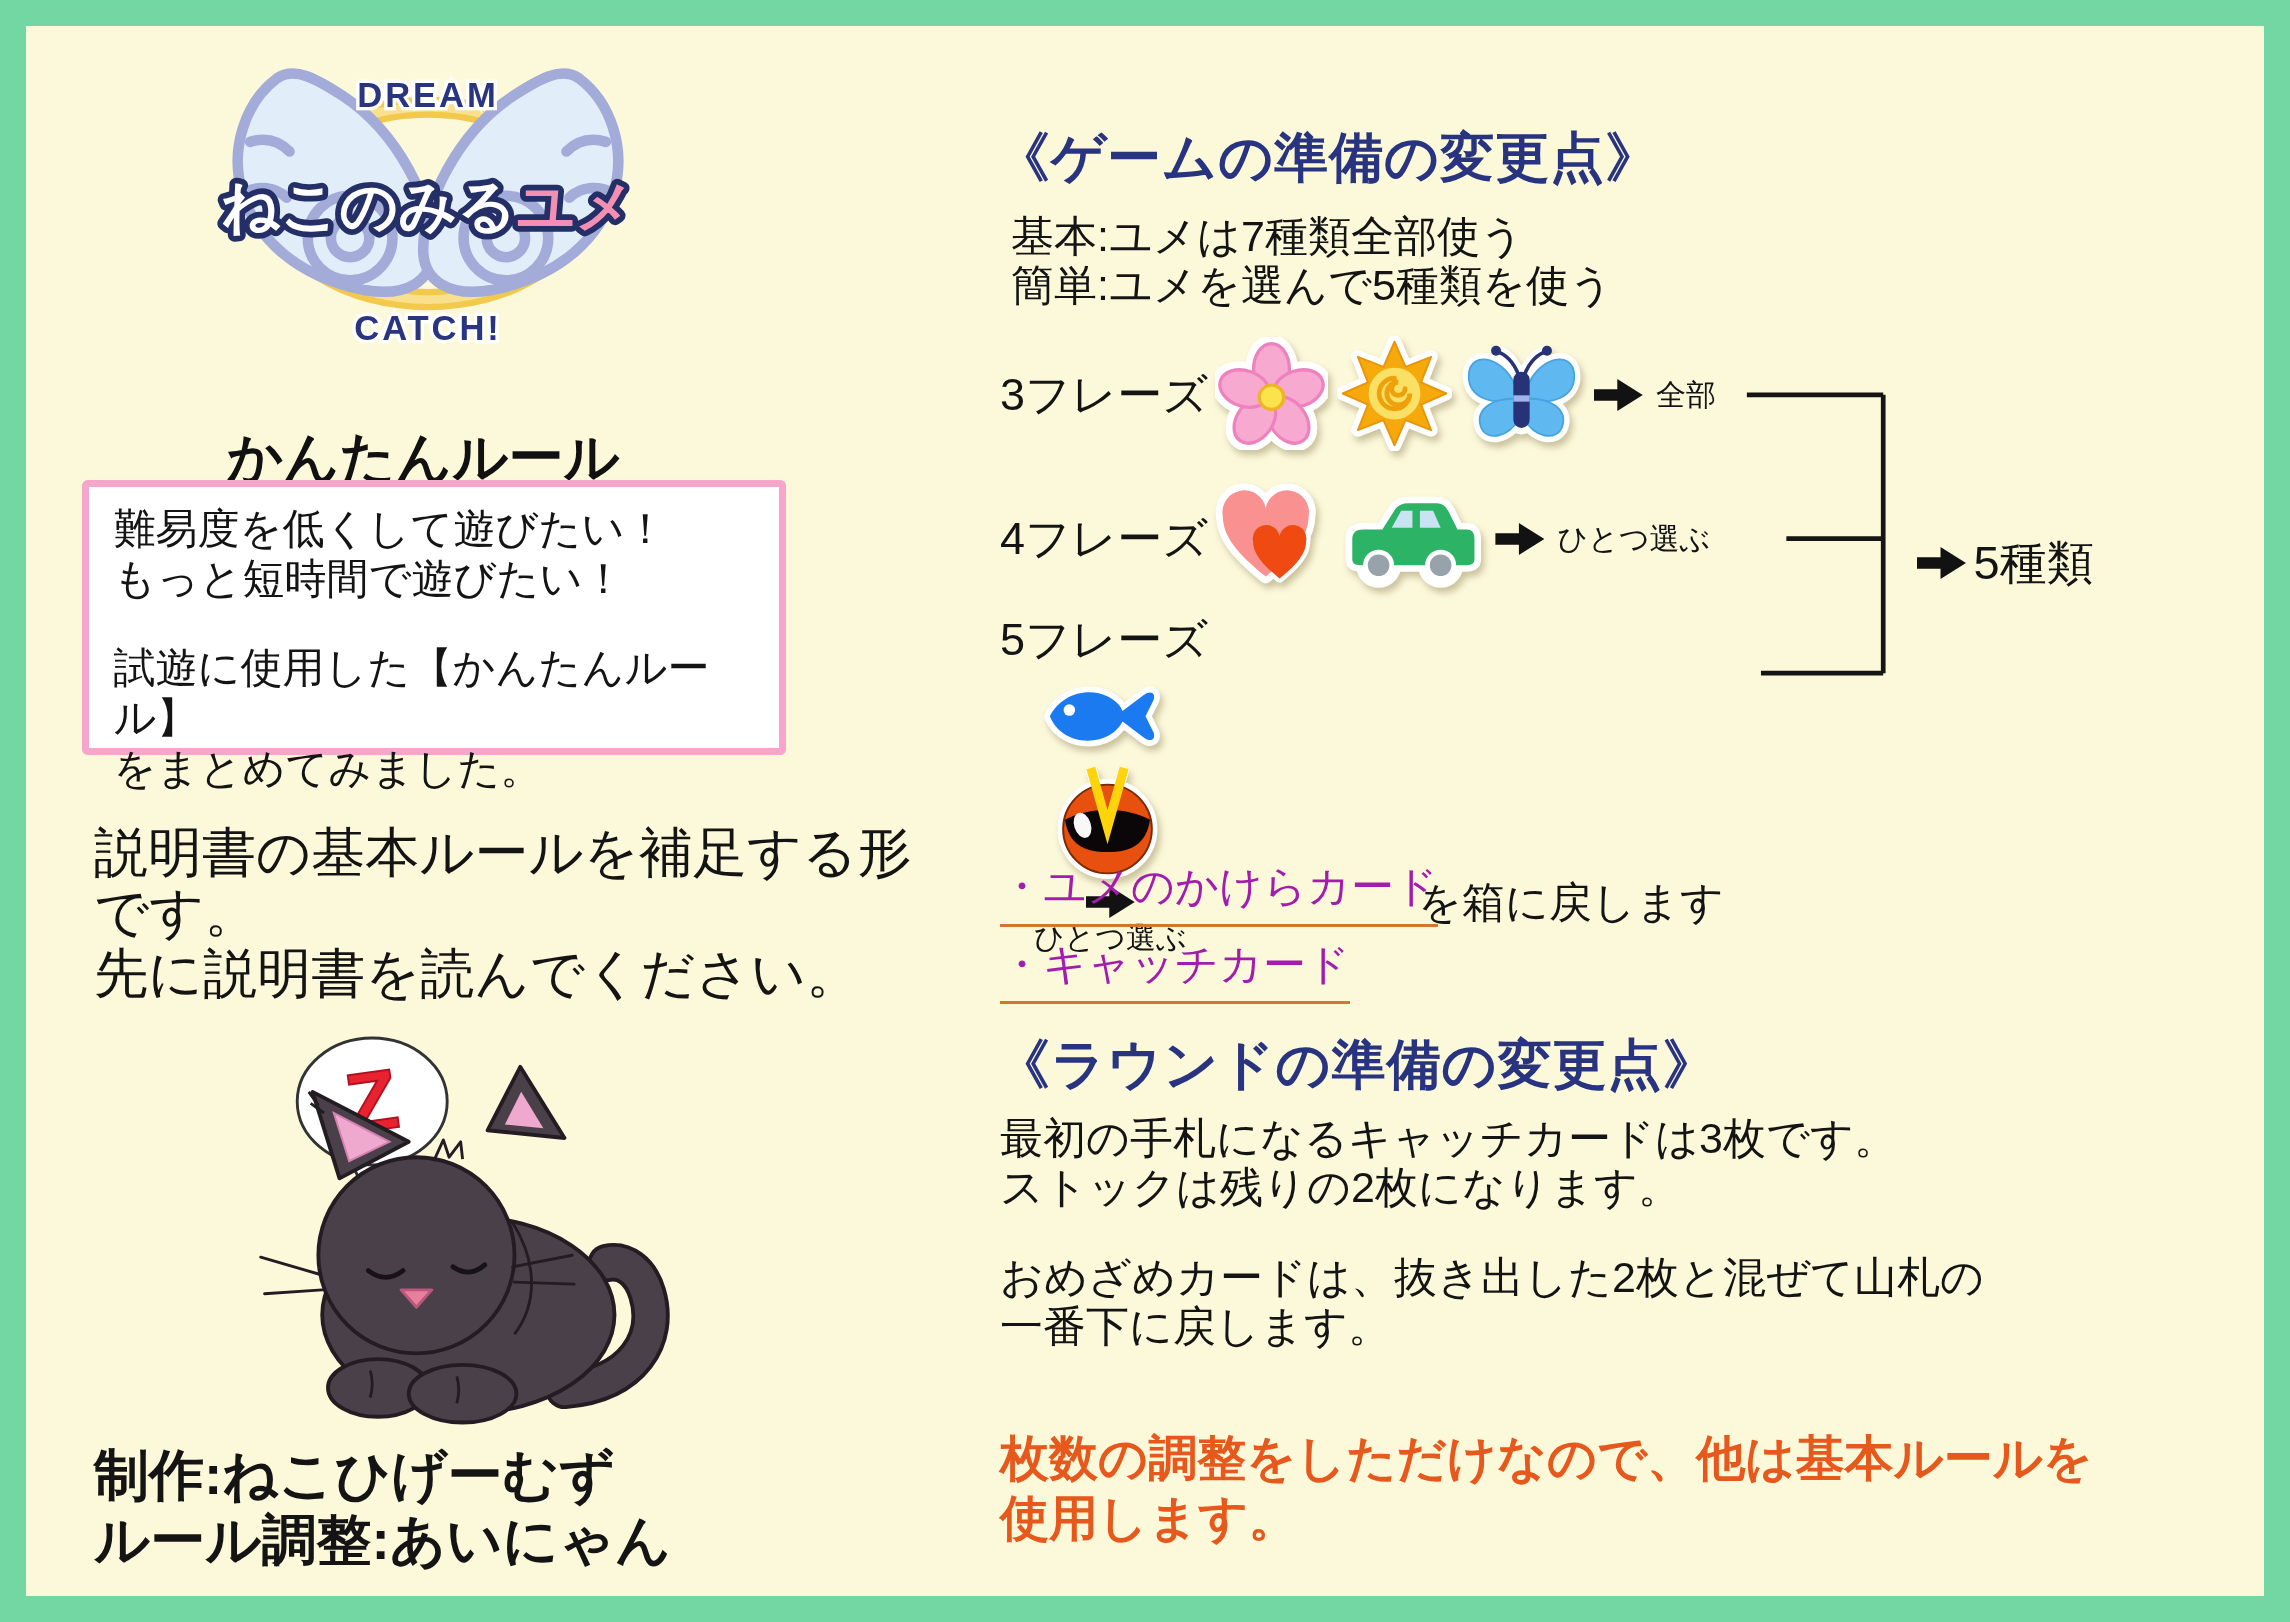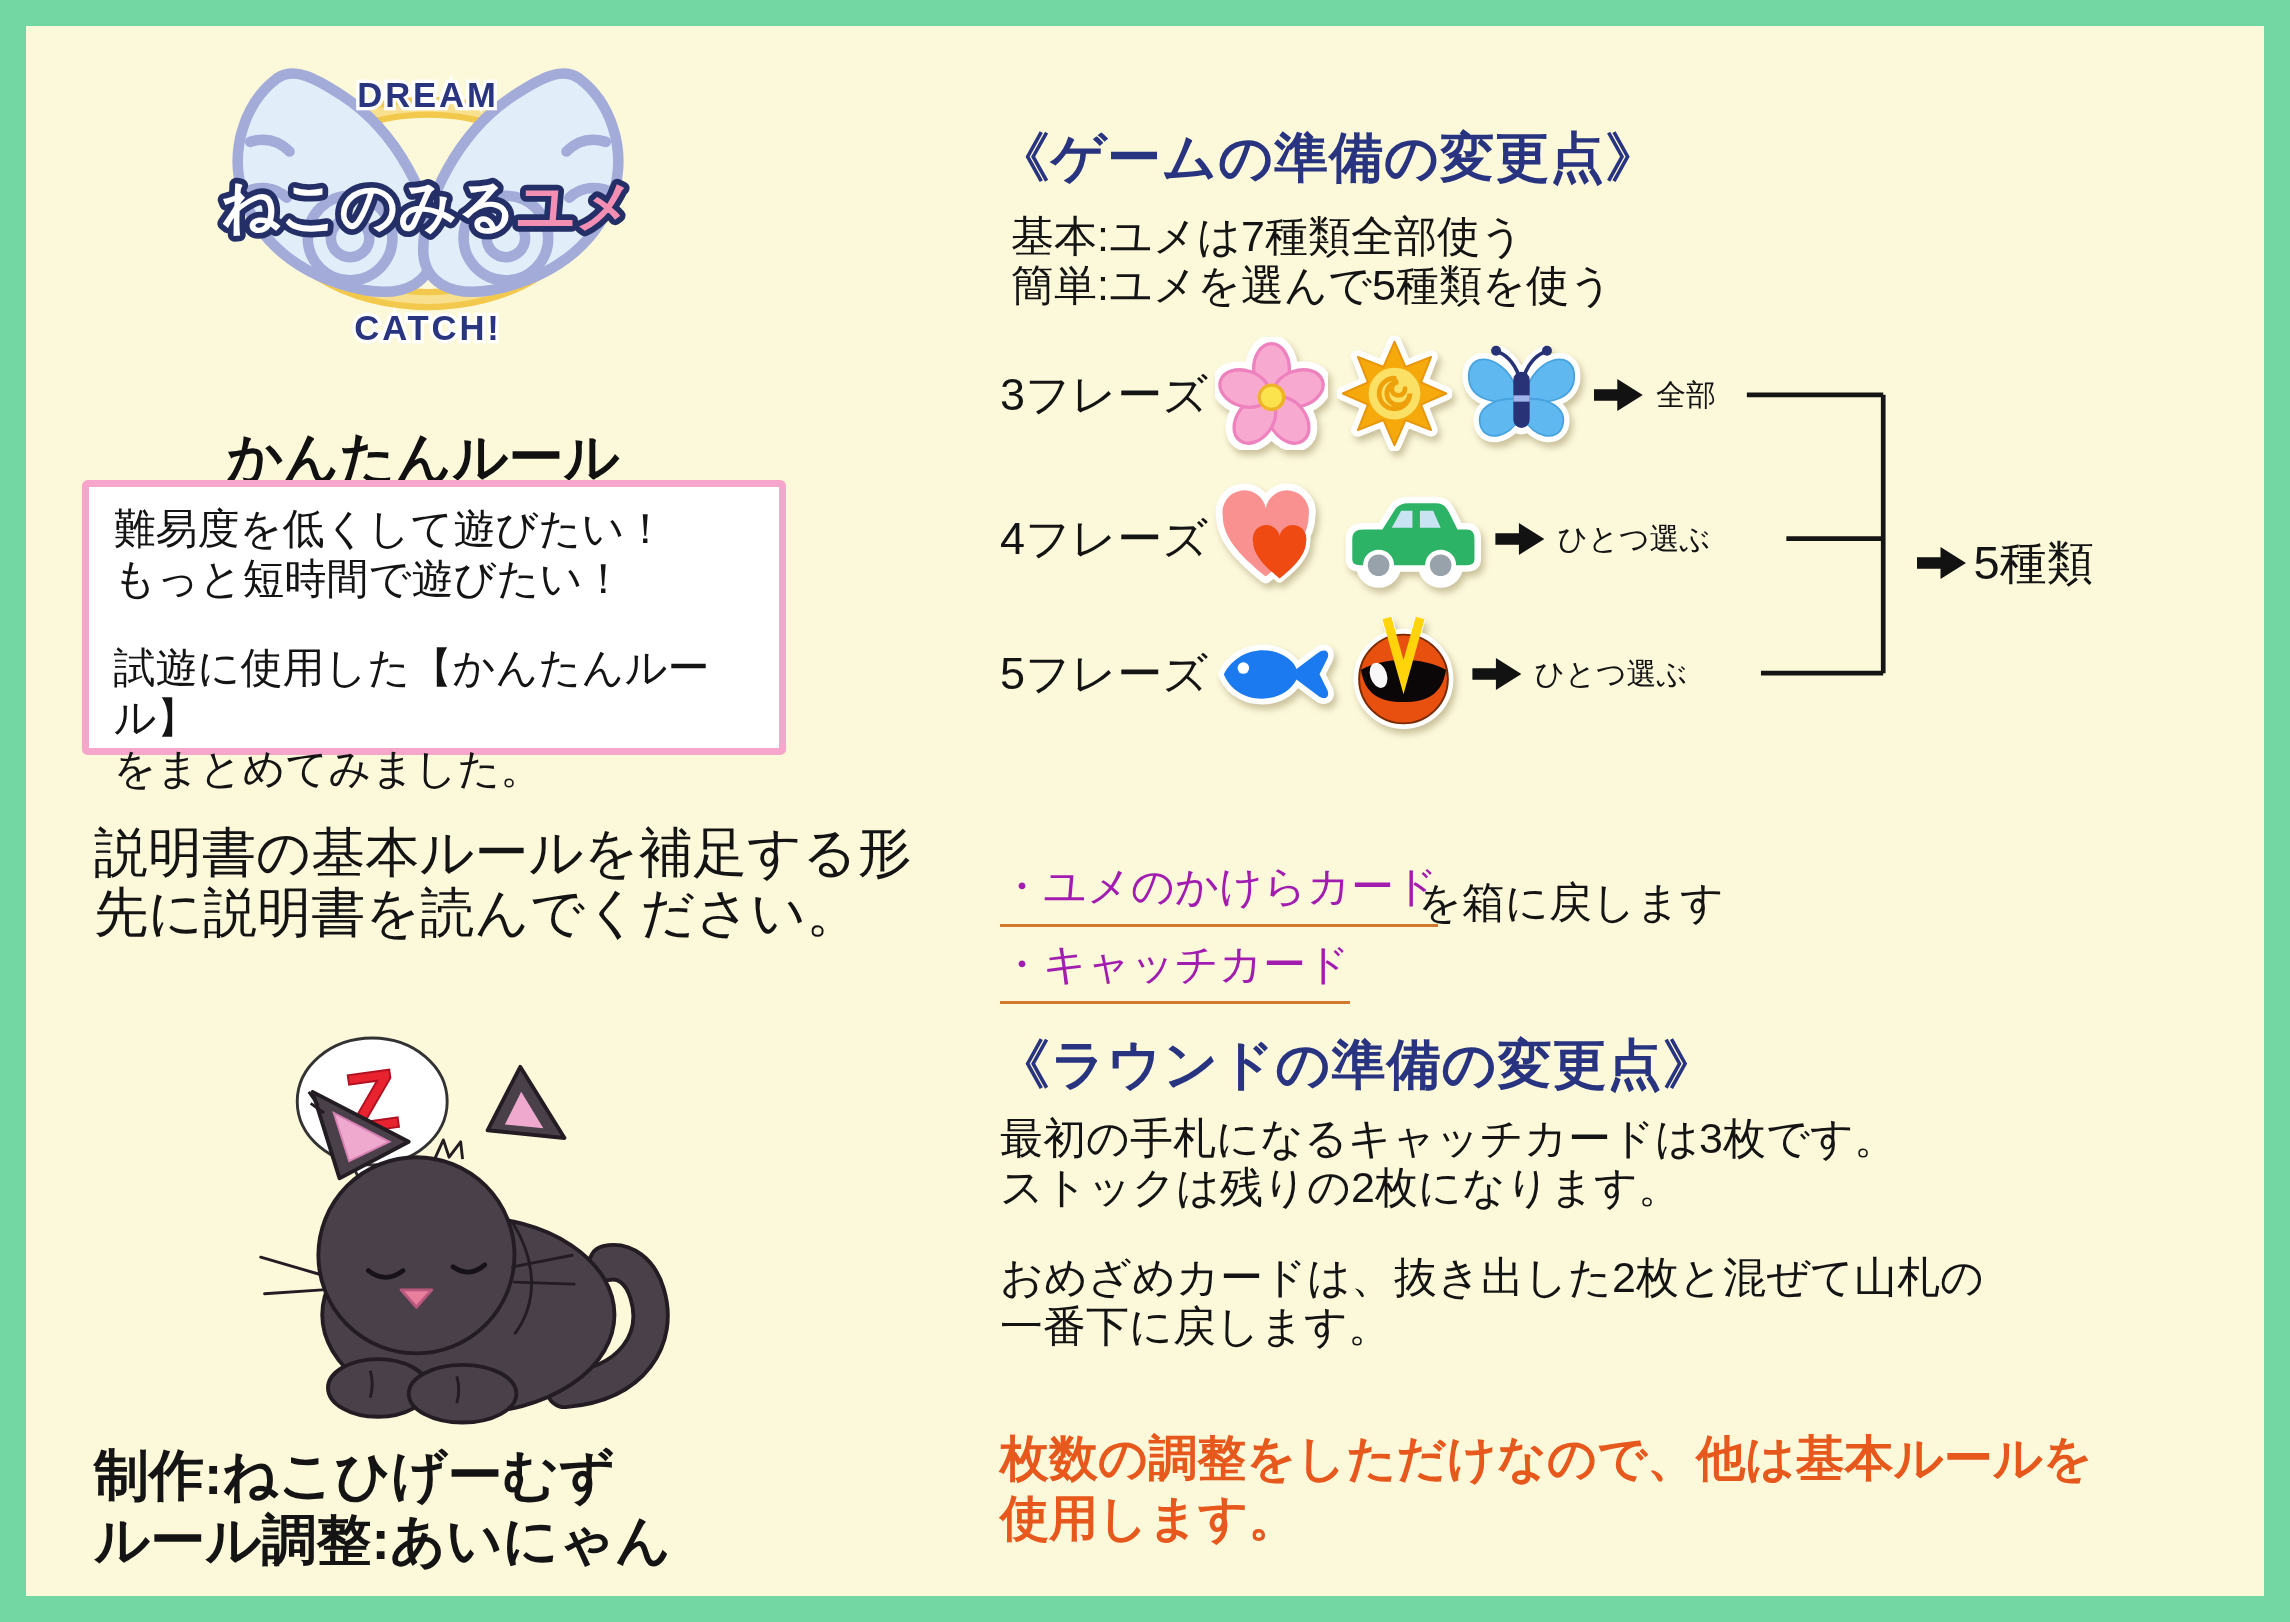--- a/index.html
+++ b/index.html
@@ -84,20 +84,21 @@
     <div class="abs intro-box" style="left:56px;top:454px;">
       <div>難易度を低くして遊びたい！</div>
       <div>もっと短時間で遊びたい！</div>
       <div class="intro-spacer"></div>
       <div>試遊に使用した【かんたんルール】</div>
       <div>をまとめてみました。</div>
     </div>
 
     <div class="abs note-text" style="left:68px;top:796px;">
       <div>説明書の基本ルールを補足する形</div>
+      <div>です。</div>
       <div>先に説明書を読んでください。</div>
     </div>
 
     <div class="abs" style="left:200px;top:987px;width:452px;height:424px;">
       <svg viewBox="0 0 470 440" width="452" height="423">
 
         <path d="M128 150 L162 150 L146 190 Z" fill="#FFFFFF" stroke="#333333" stroke-width="3"></path>
         <ellipse cx="152" cy="92" rx="78" ry="66" fill="#FFFFFF" stroke="#333333" stroke-width="3"></ellipse>
         <text x="152" y="122" text-anchor="middle" font-size="88" font-weight="bold" fill="#E8232F" stroke="#B01020" stroke-width="2" transform="rotate(-8 152 95)">Z</text>
 
@@ -220,21 +221,21 @@
           <path d="M64 26 L54 44 L76 44 L76 26 Z" fill="#C9E3F2"></path>
           <path d="M84 26 L84 44 L106 44 L98 26 Z" fill="#C9E3F2"></path>
           <circle cx="40" cy="84" r="14" fill="#98A2AA" stroke="#FFFFFF" stroke-width="5"></circle>
           <circle cx="106" cy="84" r="14" fill="#98A2AA" stroke="#FFFFFF" stroke-width="5"></circle>
         </svg>
       </span>
       <span class="barrow"></span>
       <span class="phrase-result">ひとつ選ぶ</span>
     </div>
 
-    <div class="abs phrase-row" style="left:974px;top:584px;">
+    <div class="abs phrase-row" style="left:974px;top:584px;flex-direction:column;">
       <span class="phrase-label">5フレーズ</span>
       <span class="sticker icon-gap">
         <svg viewBox="0 0 140 100" width="124" height="89">
           <path d="M10 52 C22 28 52 18 76 30 C84 34 90 40 92 46 L116 28 C124 22 130 26 127 34 L118 52 L127 70 C130 78 124 82 116 76 L92 58 C88 66 80 74 66 78 C40 84 18 72 10 52 Z" fill="#FFFFFF" stroke="#FFFFFF" stroke-width="13" stroke-linejoin="round"></path>
           <path d="M10 52 C22 28 52 18 76 30 C84 34 90 40 92 46 L116 28 C124 22 130 26 127 34 L118 52 L127 70 C130 78 124 82 116 76 L92 58 C88 66 80 74 66 78 C40 84 18 72 10 52 Z" fill="#1B7AF0"></path>
           <circle cx="32" cy="45" r="6.5" fill="#FFFFFF"></circle>
         </svg>
       </span>
       <span class="sticker">
         <svg viewBox="0 0 120 130" width="111" height="121">

